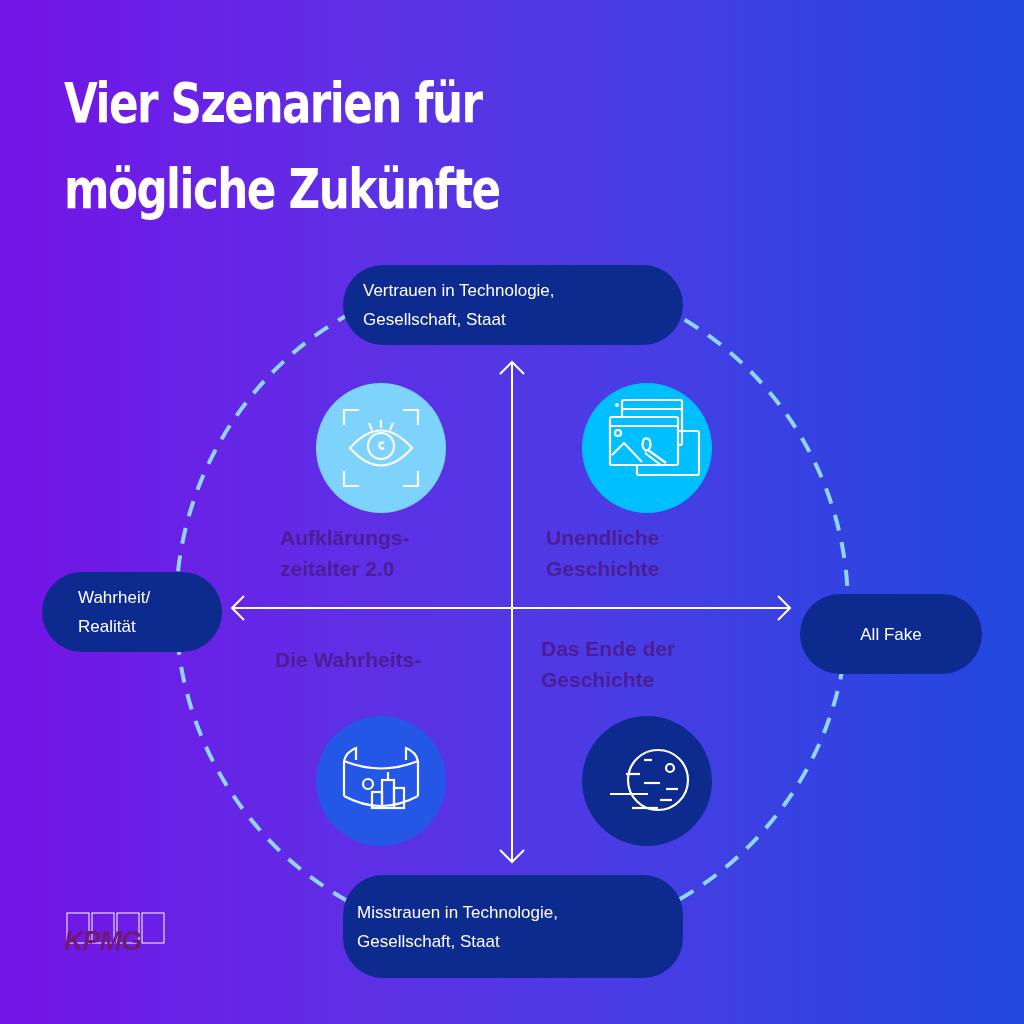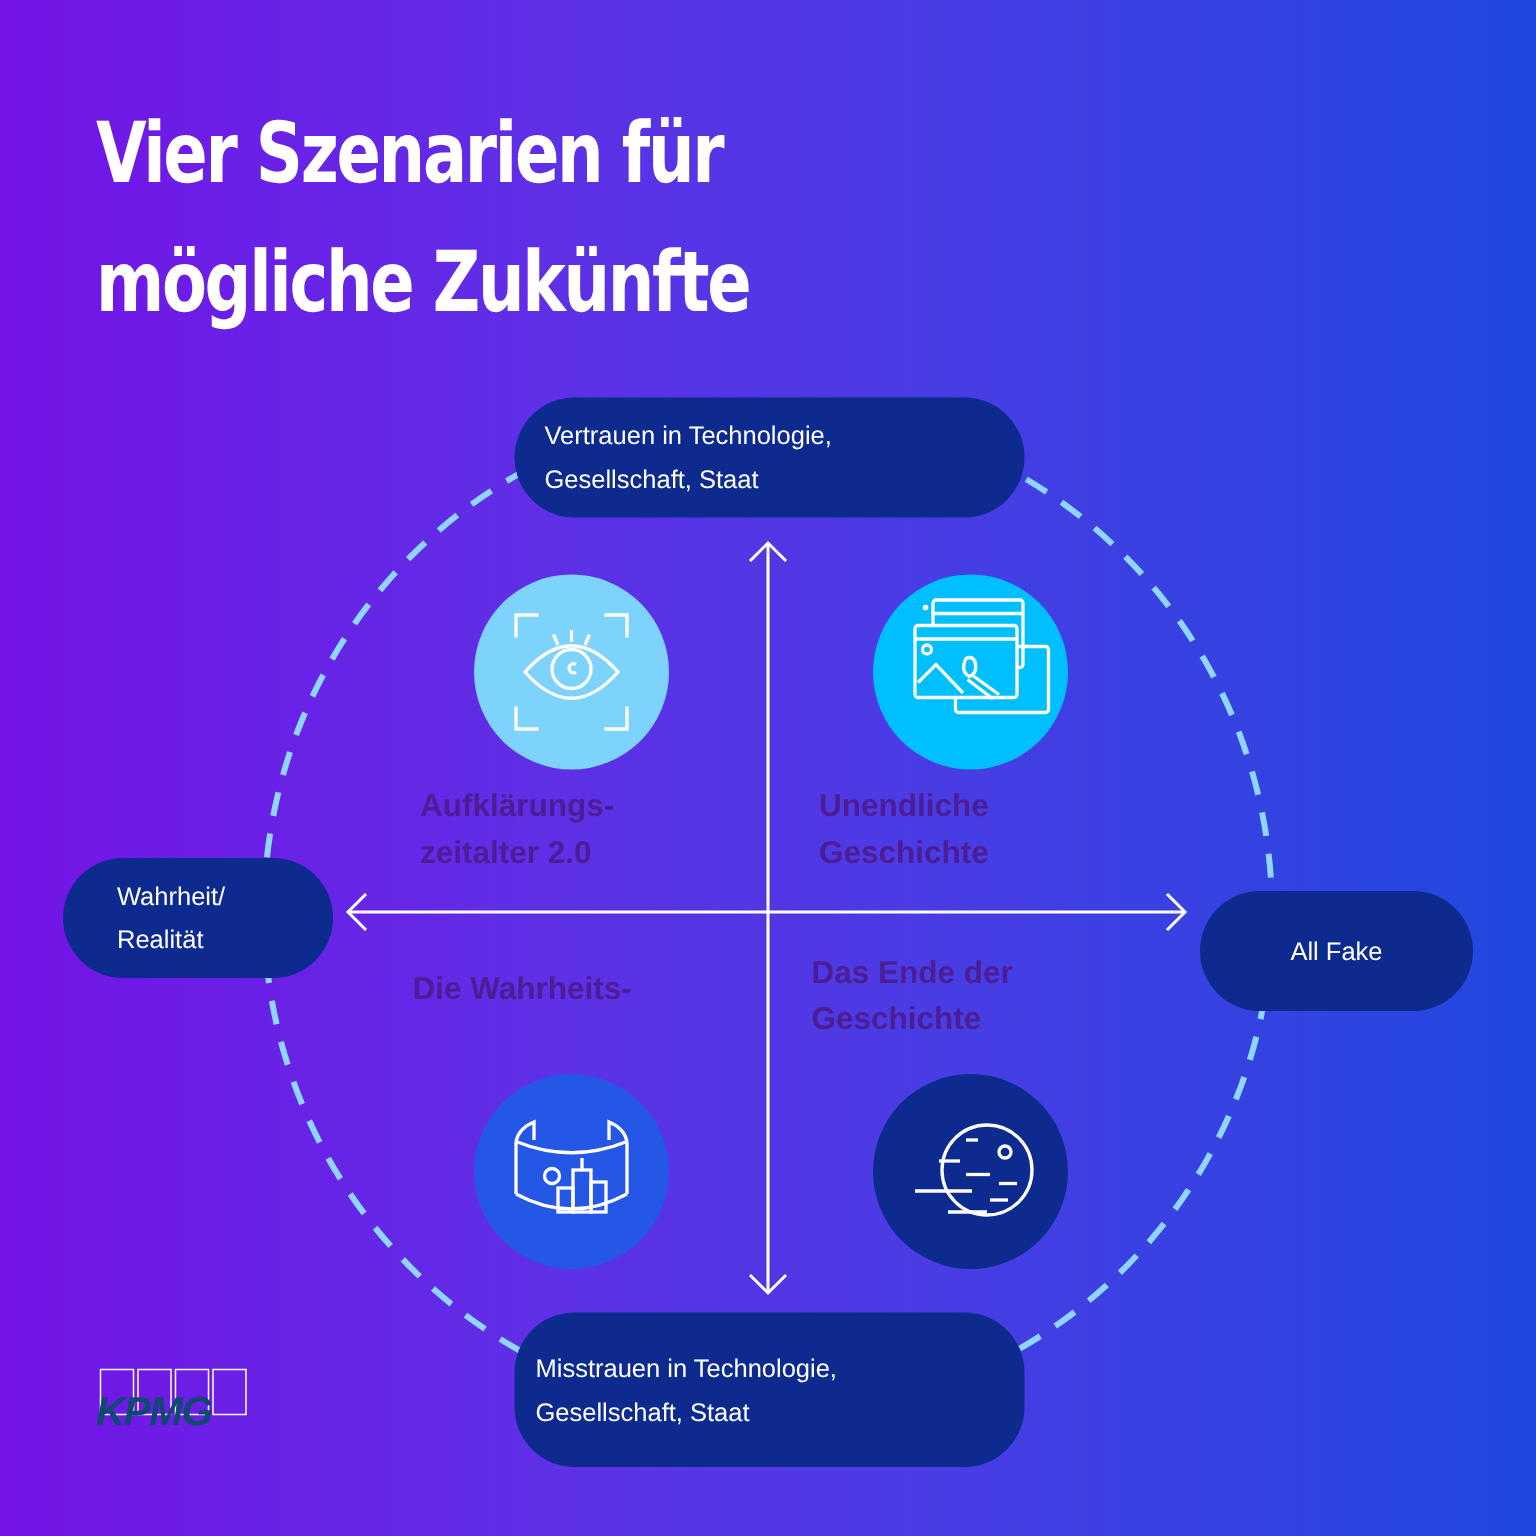--- a/index.html
+++ b/index.html
@@ -154,14 +154,14 @@
   <span>Geschichte</span>
 </div>
 
 <div class="logo">
   <svg width="104" height="44" viewBox="0 0 104 44">
     <rect x="1" y="1" width="22" height="30" fill="none" stroke="#ffffff" stroke-width="1"></rect>
     <rect x="26" y="1" width="22" height="30" fill="none" stroke="#ffffff" stroke-width="1"></rect>
     <rect x="51" y="1" width="22" height="30" fill="none" stroke="#ffffff" stroke-width="1"></rect>
     <rect x="76" y="1" width="22" height="30" fill="none" stroke="#ffffff" stroke-width="1"></rect>
   </svg>
-  <div style="position:absolute; left:-2px; top:14px; font-family:'Liberation Sans', sans-serif; font-weight:bold; font-style:italic; font-size:27px; letter-spacing:-1px; color:#0c4a6e;">KPMG</div>
+  <div style="position:absolute; left:-2px; top:14px; font-family:'Liberation Sans', sans-serif; font-weight:bold; font-style:italic; font-size:27px; letter-spacing:-1px; color:#701a75;">KPMG</div>
 </div>
 
 </body></html>

